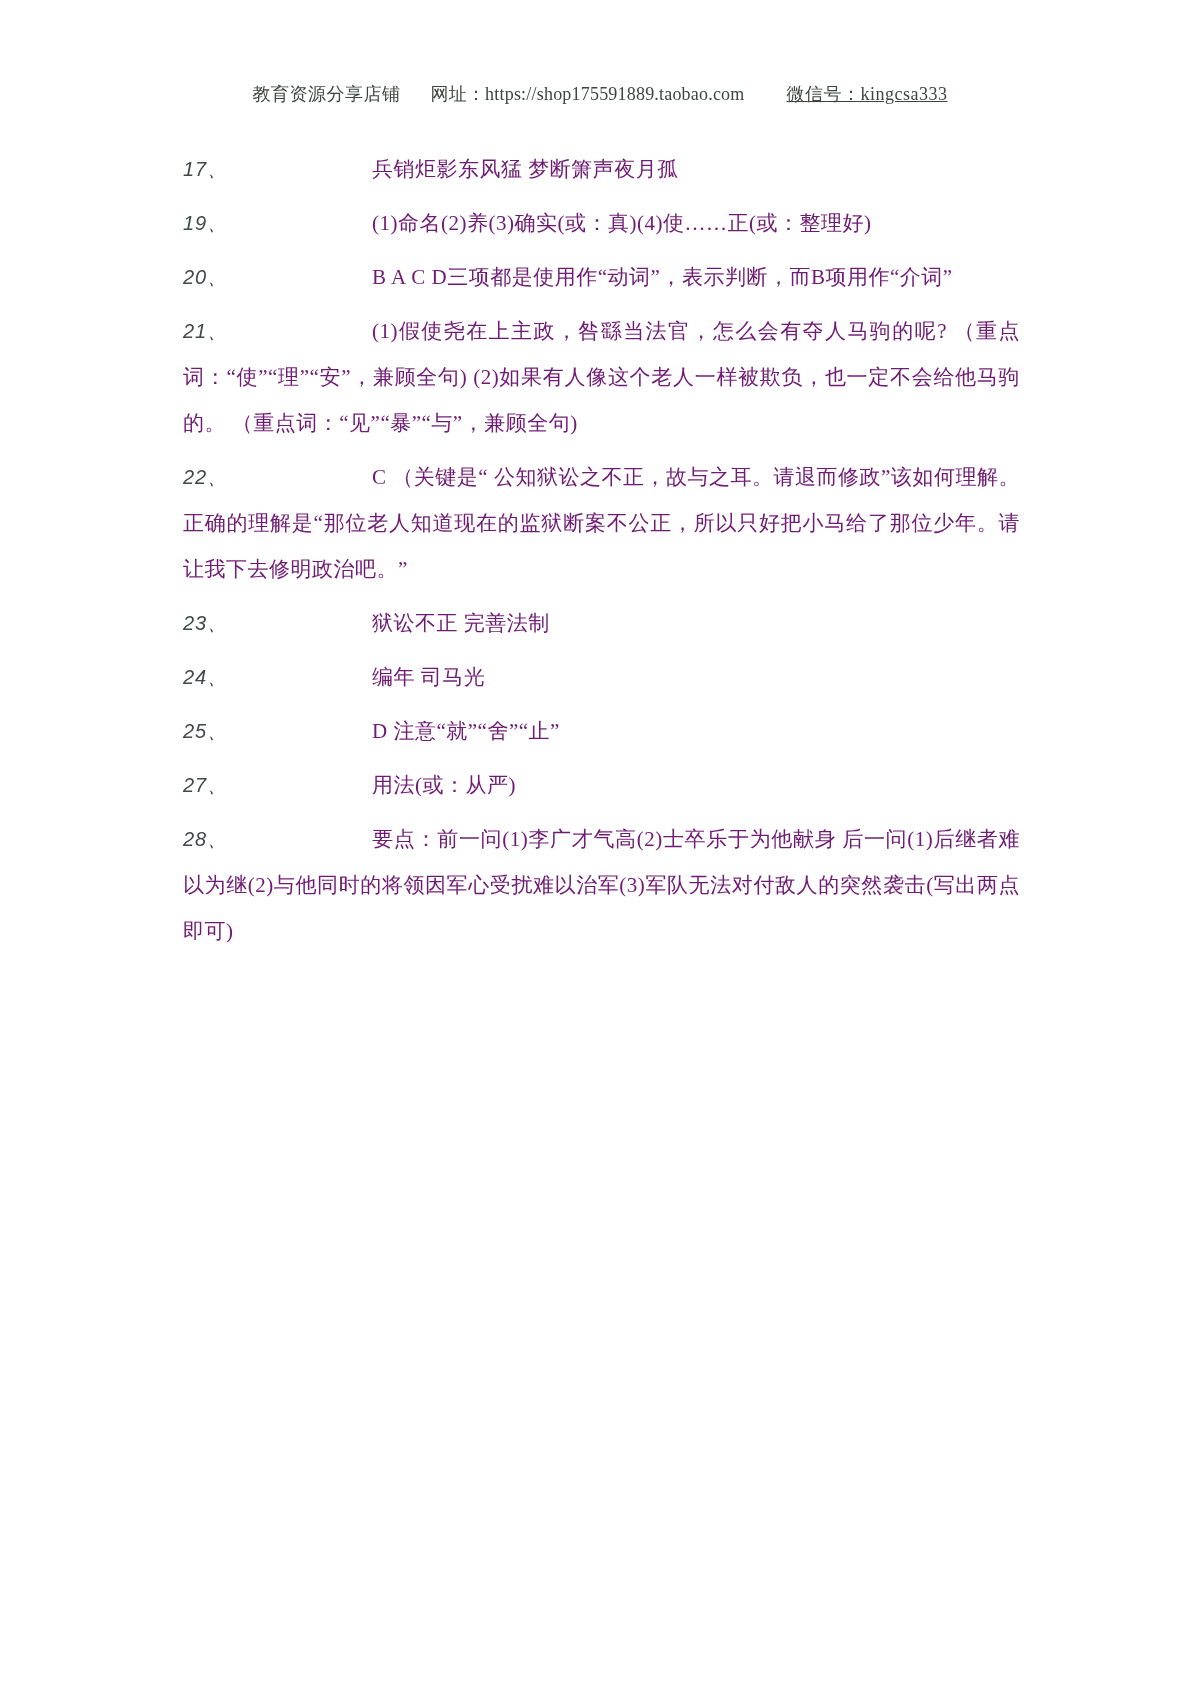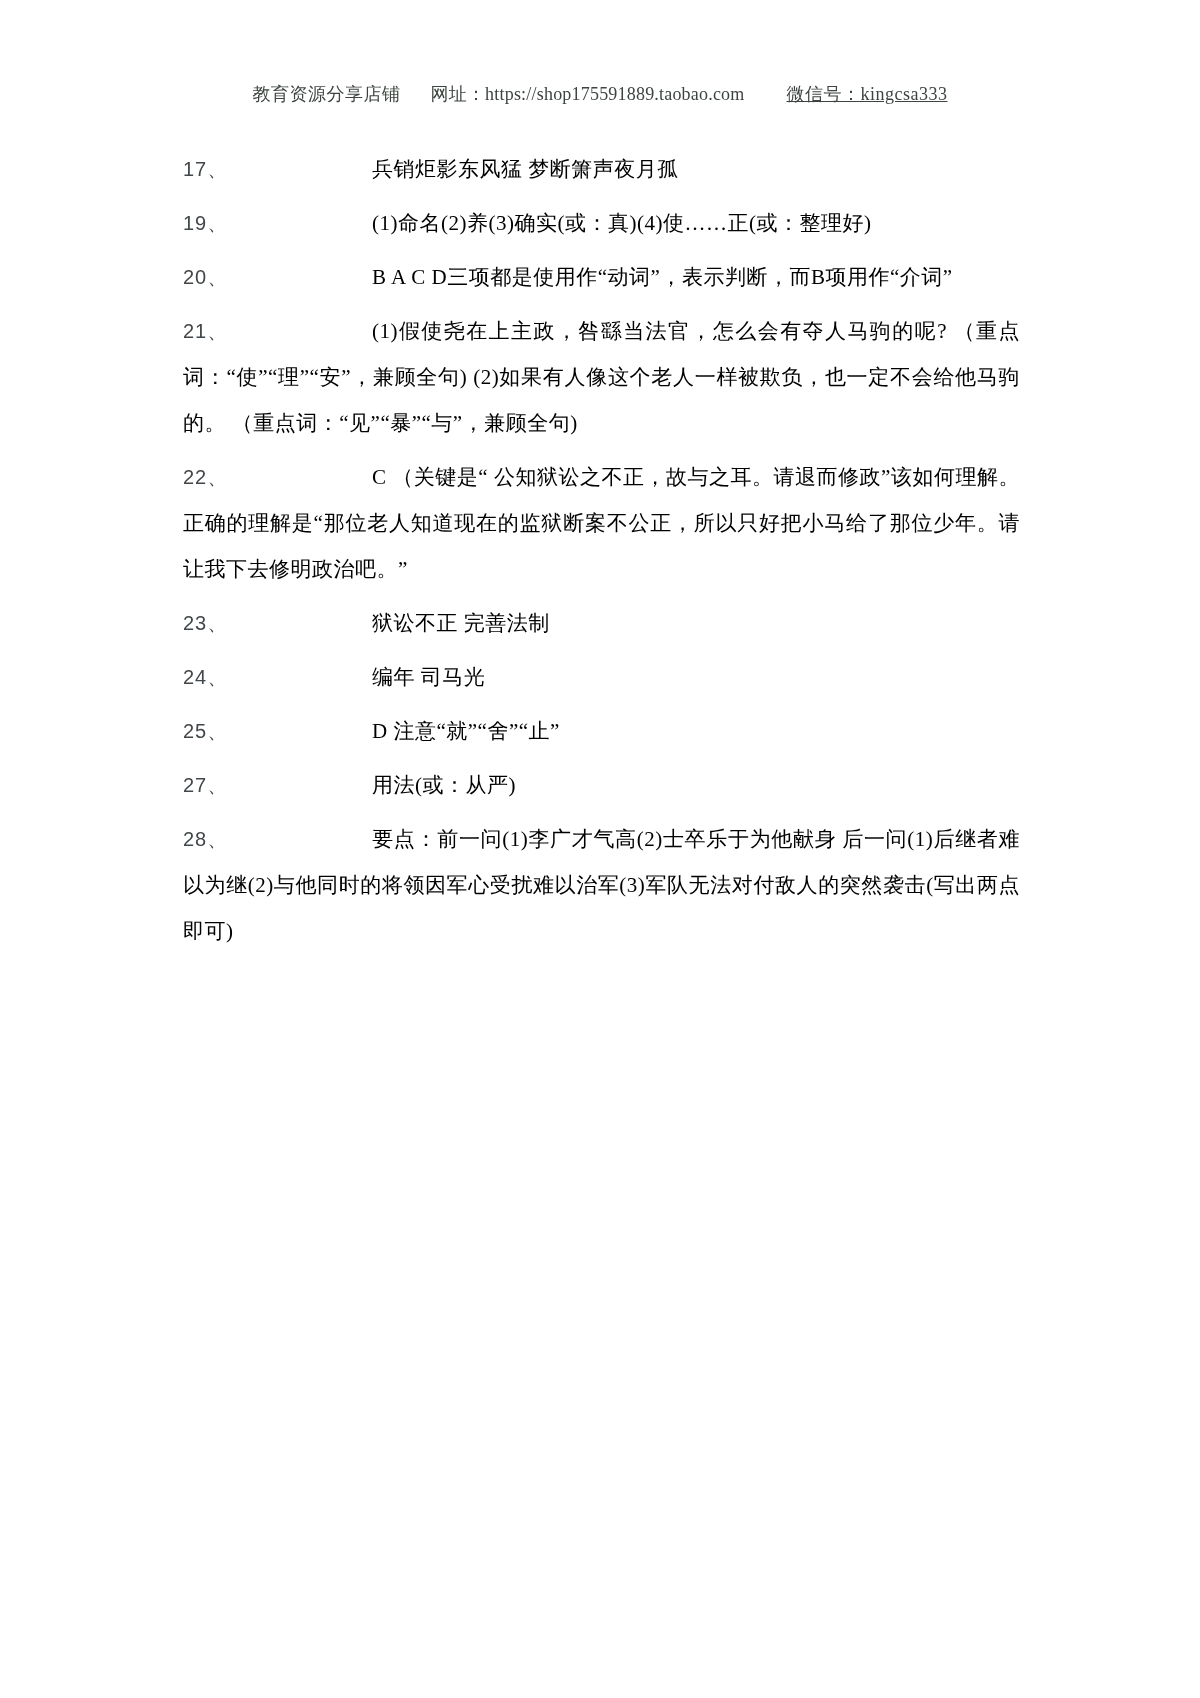--- a/index.html
+++ b/index.html
@@ -43,23 +43,24 @@
     text-justify: inter-ideograph;
   }
   span.num {
     display: inline-block;
     width: 189px;
     font-family: "Liberation Sans", "DejaVu Sans", sans-serif;
     font-size: 20px;
     color: #41474a;
     letter-spacing: 1px;
     vertical-align: baseline;
+    font-style: italic;
   }
   span.ans {
-    color: #000000;
+    color: #701a75;
   }
 </style>
 </head>
 <body>
 
 <div class="page">
 
   <div class="header">
     <span class="shop-part">教育资源分享店铺</span>
     <span class="url-part">网址：https://shop175591889.taobao.com</span>

